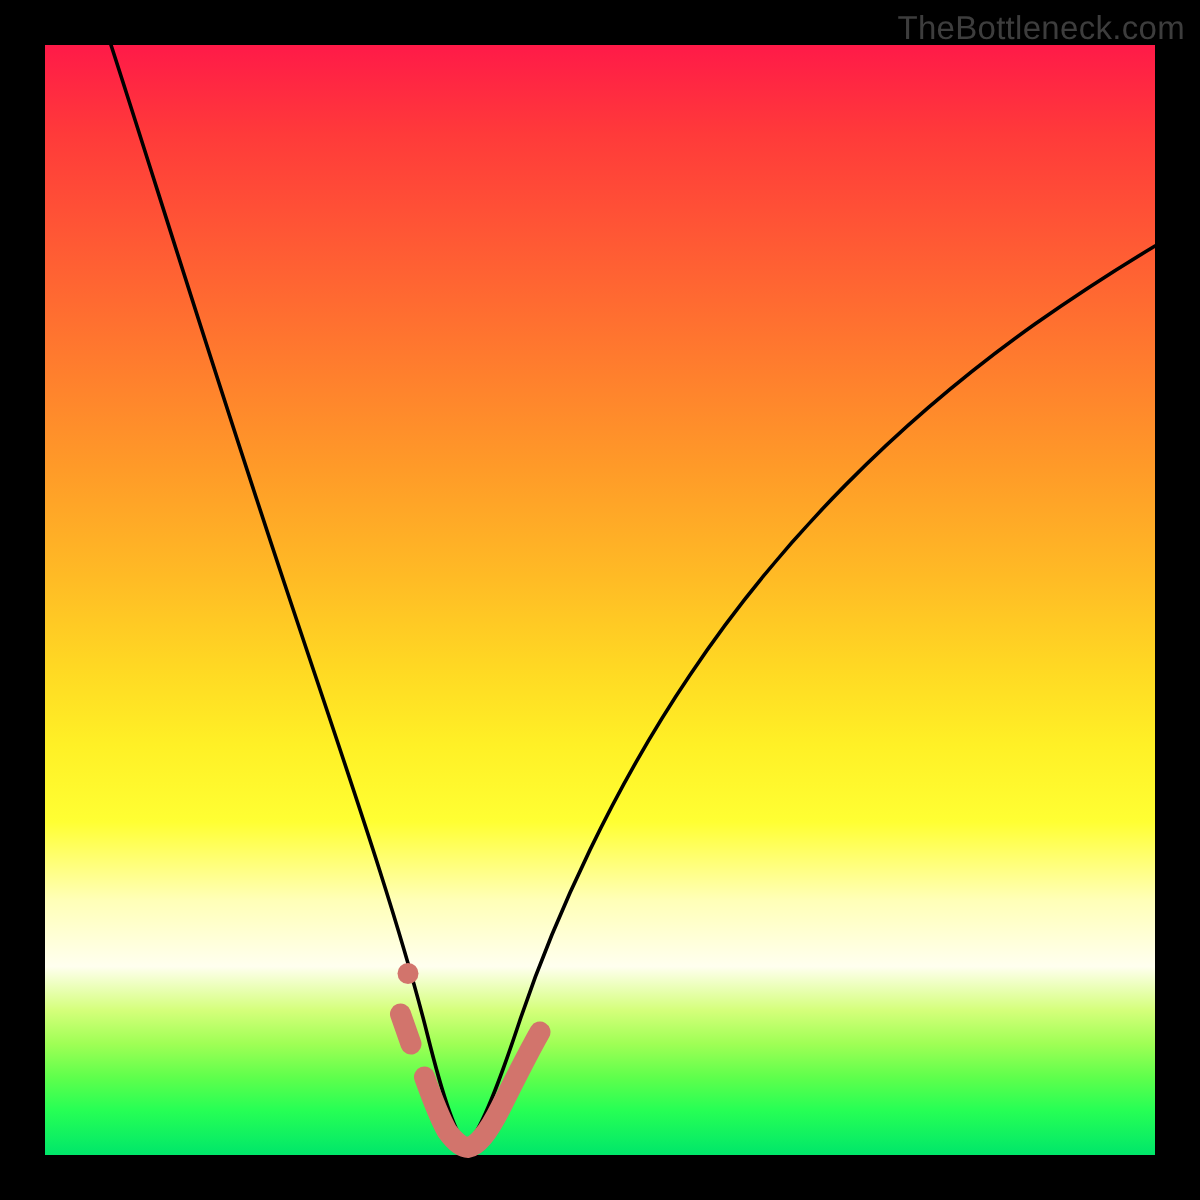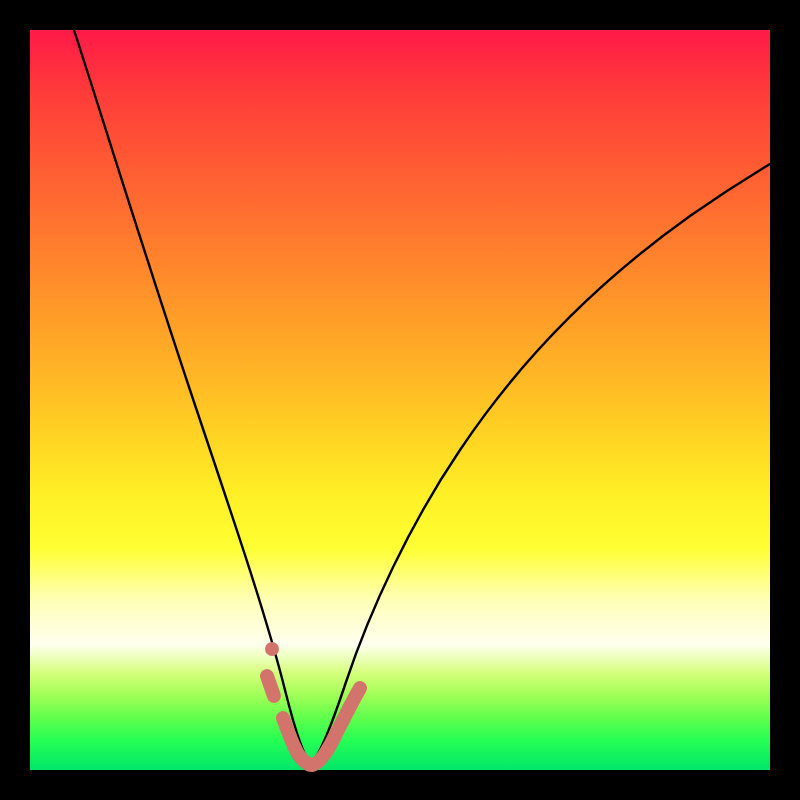--- a/index.html
+++ b/index.html
@@ -58,20 +58,21 @@
     top: 0;
     width: 740px;
     height: 740px;
     overflow: visible;
   }
 </style>
 </head>
 <body>
 
 <div class="outer">
+  <div class="watermark">TheBottleneck.com</div>
   <div class="plot-area">
     <svg class="curves" viewBox="0 0 740 740">
       <path d="M 44 0
                C 70 80, 110 210, 160 360
                C 200 480, 235 580, 255 660
                C 264 696, 273 727, 281 733
                C 289 727, 300 700, 316 652
                C 340 580, 380 494, 430 420
                C 490 330, 570 250, 660 186
                C 700 158, 730 140, 740 134" fill="none" stroke="#000" stroke-width="2.4" stroke-linecap="round"></path>

